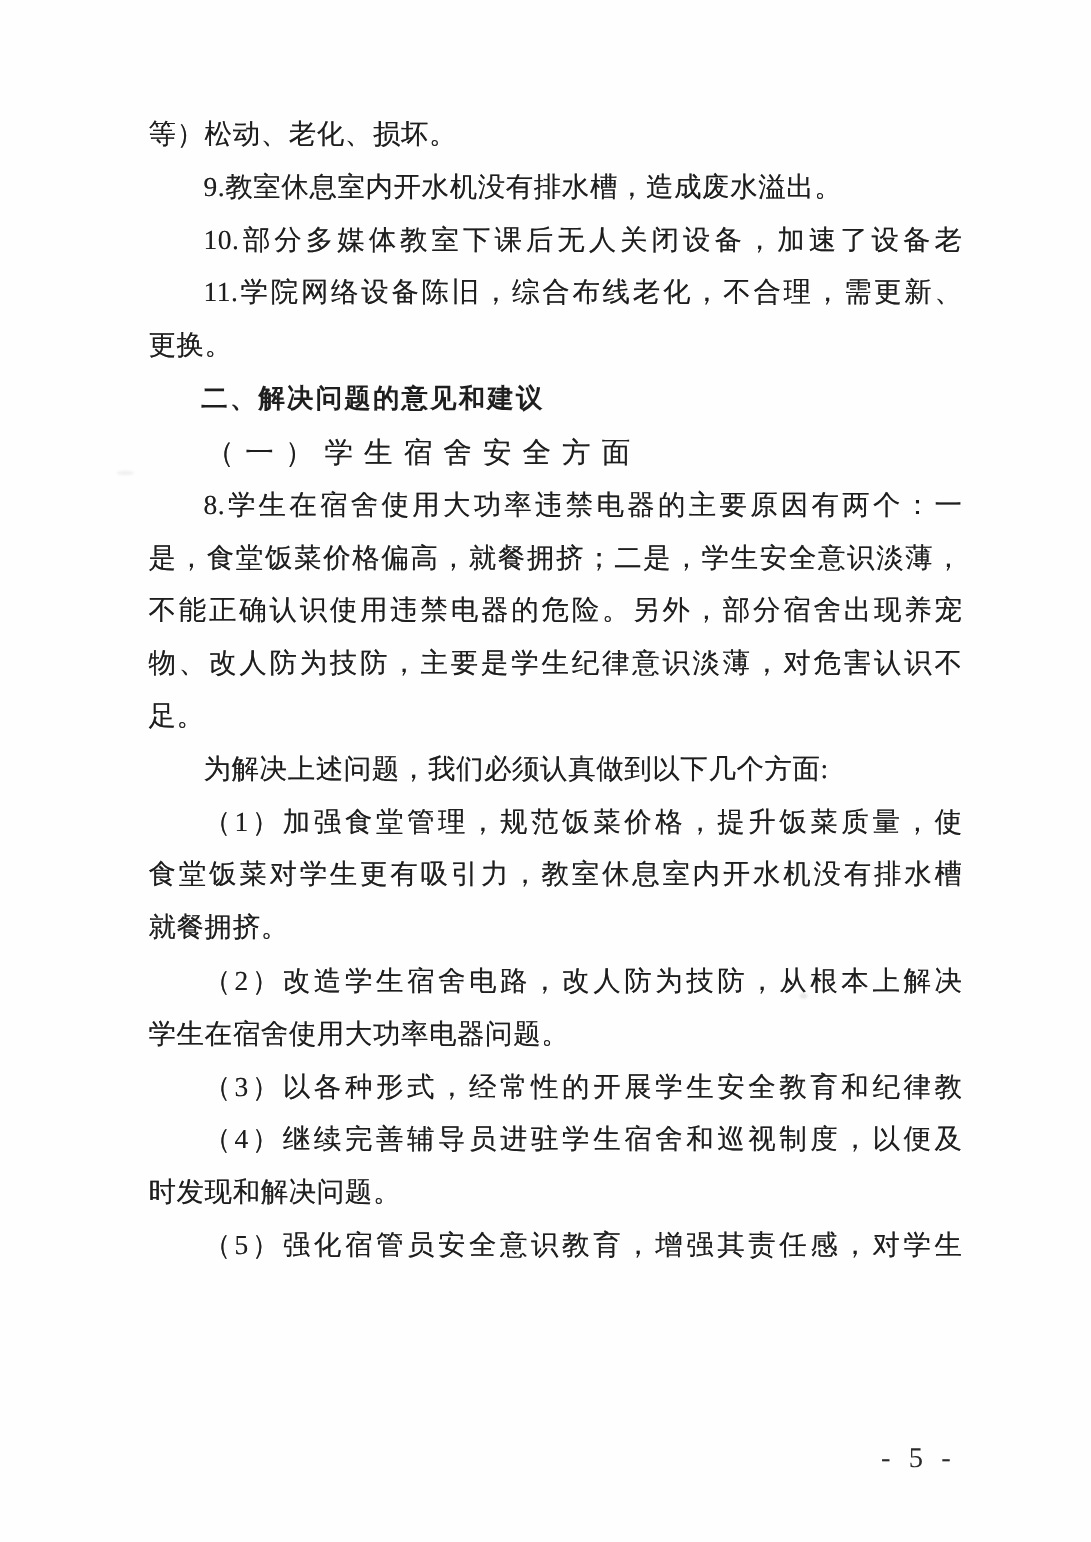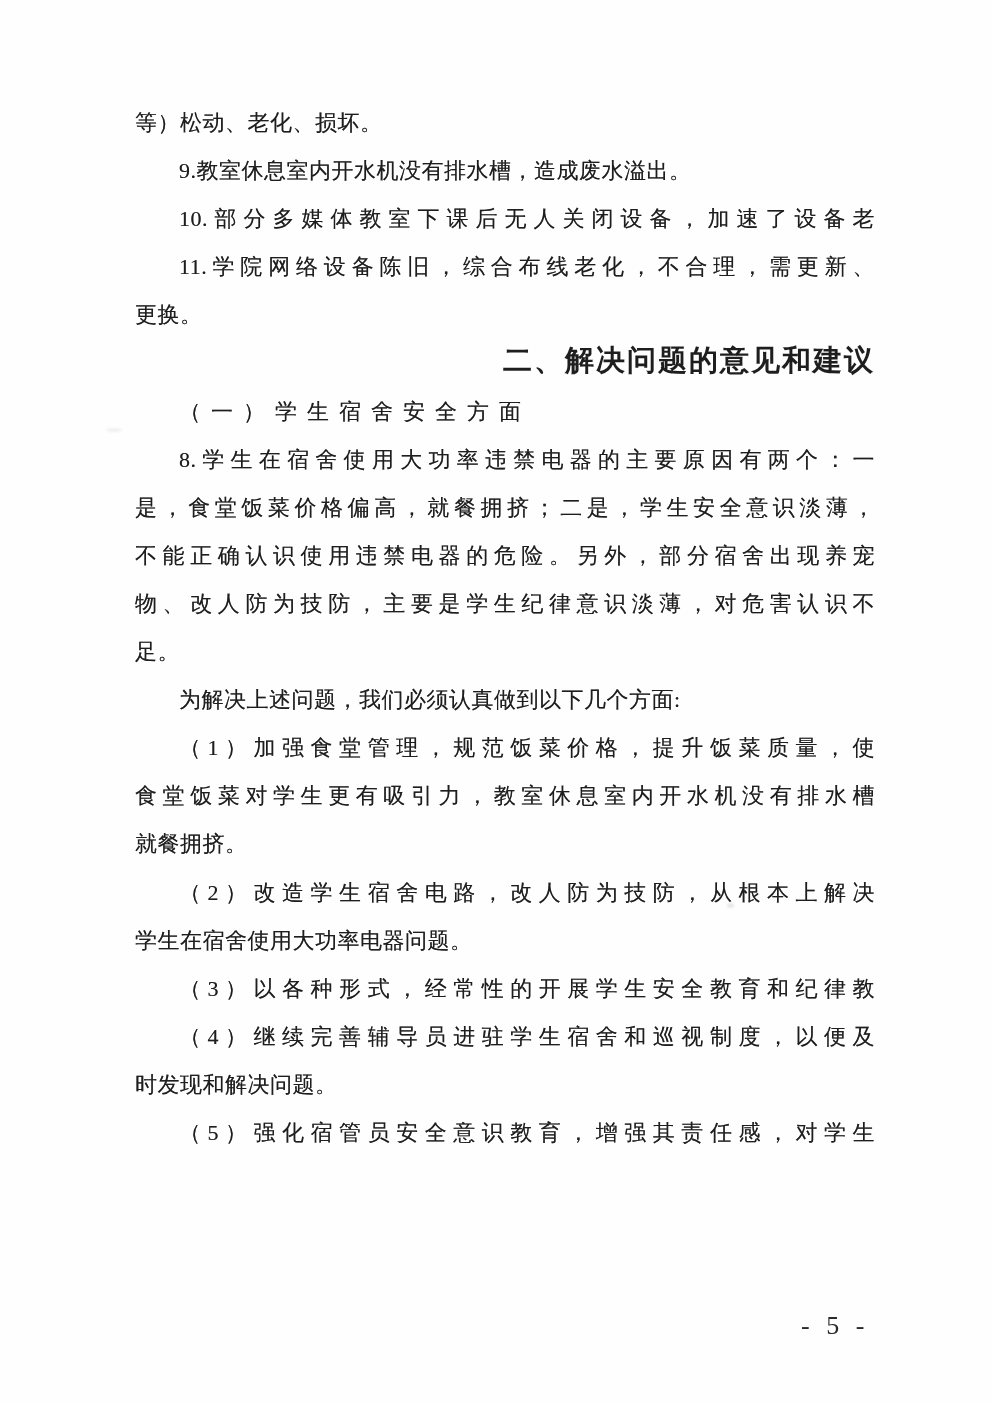--- a/index.html
+++ b/index.html
@@ -18,45 +18,44 @@
   }
   .text-block {
     position: absolute;
     left: 135px;
     top: 99px;
     width: 740px;
   }
   .line {
     height: 48.1px;
     line-height: 48.1px;
-    font-size: 22px;
+    font-size: 25px;
     letter-spacing: 0.5px;
     text-align: left;
     white-space: nowrap;
     text-shadow: 0 0 0.5px rgba(20,20,20,0.55);
   }
   .line.ind {
     text-indent: 2em;
   }
   .line.fill {
     white-space: normal;
     text-align: justify;
     text-align-last: justify;
     text-justify: inter-character;
   }
   .line.h1 {
-    font-family: Liberation Mono, monospace;
+    font-family: Liberation Serif, serif;
     font-weight: 700;
-    font-size: 29px;
+    font-size: 24px;
     letter-spacing: 2px;
     text-shadow: none;
-    text-align: right;
   }
   .line.h2 {
-    font-size: 22px;
+    font-size: 26px;
     letter-spacing: 10px;
   }
   .page-number {
     position: absolute;
     left: 801px;
     top: 1311px;
     font-size: 26px;
     letter-spacing: 5px;
     color: #2a2a2a;
     font-family: "Liberation Serif", "DejaVu Serif", serif;

